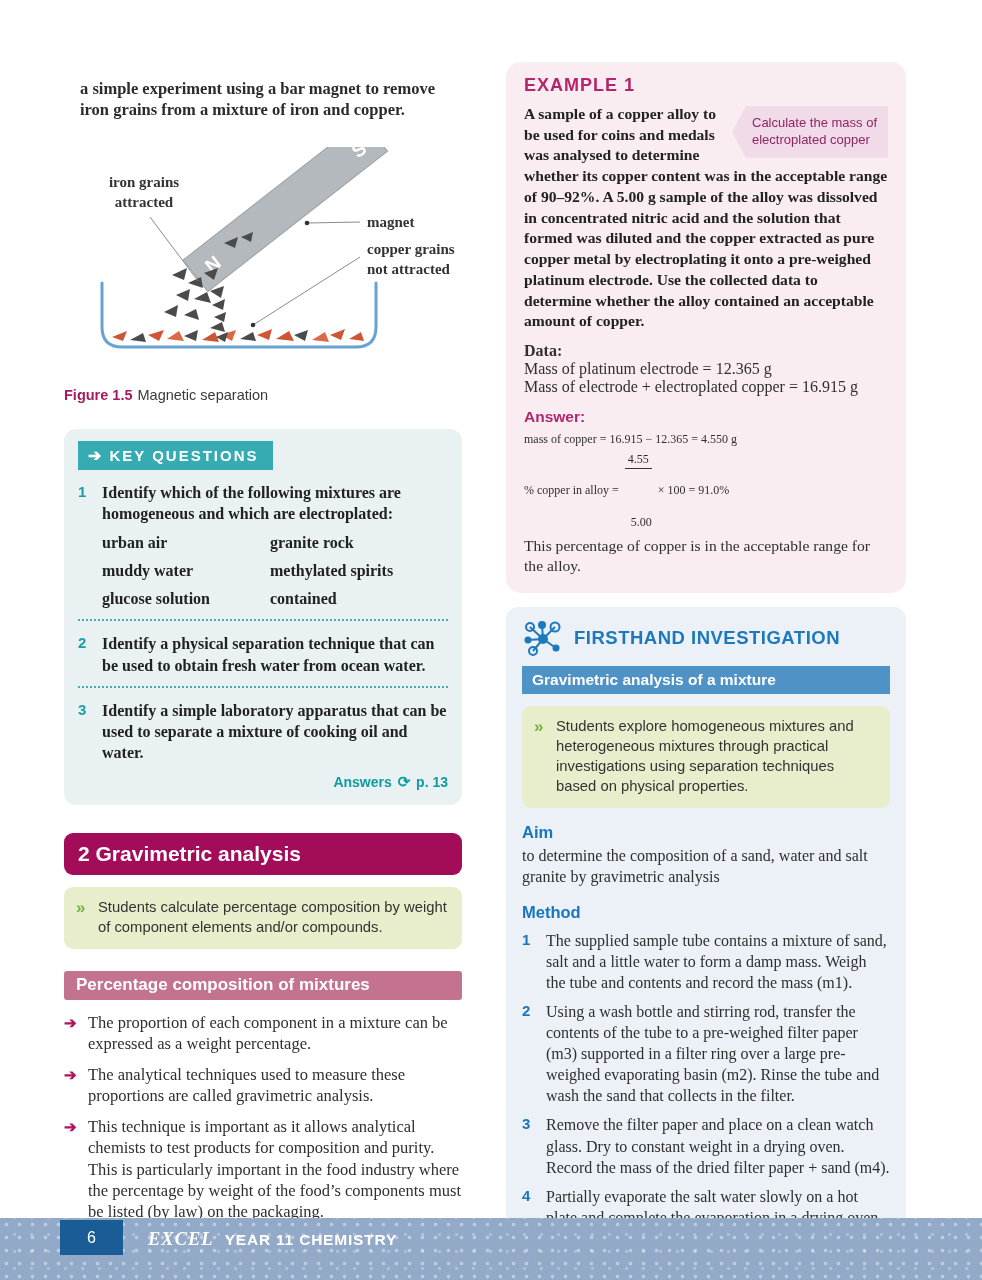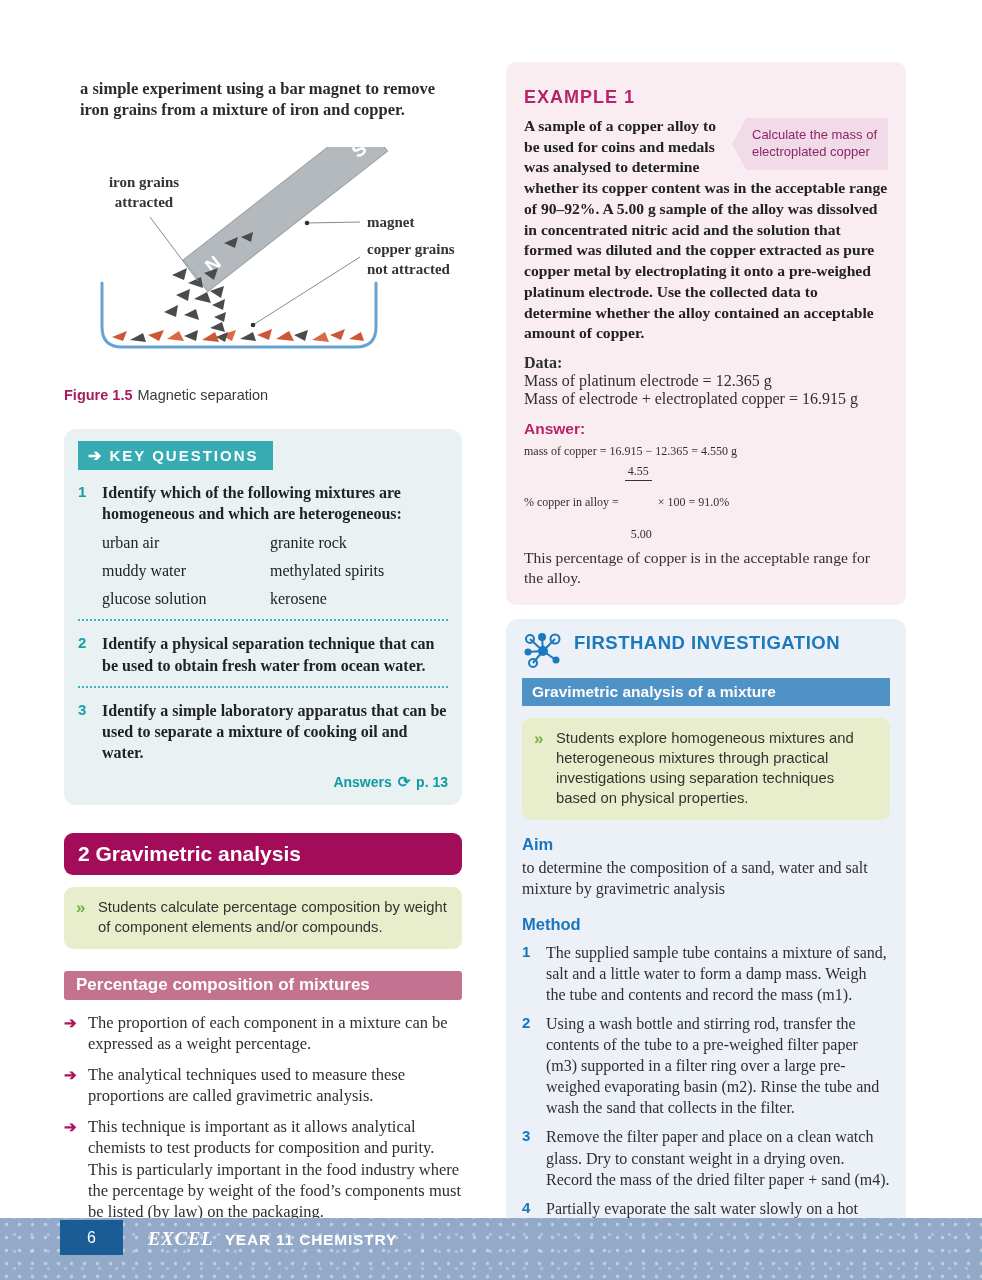--- a/index.html
+++ b/index.html
@@ -19,21 +19,21 @@
   .kq-box{margin-top:26px;background:#e9f1f3;border-radius:12px;padding:12px 14px 14px 14px;}
   .kq-header{display:inline-flex;align-items:center;background:#36abb2;color:#fff;
              font-family:"Liberation Sans",sans-serif;font-weight:800;font-size:15px;
              letter-spacing:2px;padding:5px 14px 5px 10px;}
   .kq-header .arr{margin-right:8px;letter-spacing:0;font-size:16px;}
   .kq-item{display:flex;margin-top:12px;}
   .kq-num{flex:0 0 24px;color:#18a0a8;font-family:"Liberation Sans",sans-serif;
           font-weight:bold;font-size:15px;padding-top:1px;}
   .kq-text{font-size:16px;line-height:1.32;font-weight:600;color:#222;}
   .kq-cols{display:grid;grid-template-columns:168px 1fr;margin-top:8px;row-gap:7px;}
-  .kq-cols span{font-weight:400;}
+  .kq-cols span{font-weight:700;}
   .kq-sep{border-bottom:2px dotted #3fb0b8;margin:10px 0 0 0;}
   .kq-answers{text-align:right;margin-top:10px;color:#0e9ba1;
               font-family:"Liberation Sans",sans-serif;font-weight:bold;font-size:14px;}
   .kq-answers .ic{font-size:15px;padding:0 2px;}
 
   .sec-header{margin-top:28px;background:#a30c59;border-radius:9px;color:#fff;
               font-family:"Liberation Sans",sans-serif;font-weight:bold;font-size:21px;
               padding:9px 14px;}
   .outcome-box{margin-top:12px;background:#e8edcb;border-radius:9px;padding:11px 12px;display:flex;}
   .outcome-box .chev{color:#74b144;font-family:"Liberation Sans",sans-serif;font-weight:bold;
@@ -42,41 +42,41 @@
   .sub-header{margin-top:22px;background:#c3738f;border-radius:3px;color:#fff;
               font-family:"Liberation Sans",sans-serif;font-weight:bold;font-size:17px;
               padding:4px 28px 5px 12px;}
   .bullets{margin-top:12px;}
   .bullet{display:flex;margin-bottom:9px;}
   .bullet .barr{flex:0 0 24px;color:#b1135e;font-size:15px;padding-top:2px;
                 font-family:"Liberation Sans",sans-serif;font-weight:bold;}
   .bullet .btext{font-size:16.5px;line-height:1.3;}
 
   
-  .example-box{background:#f9edf2;border-radius:10px;padding:25px 18px 16px 18px;}
+  .example-box{background:#f9edf2;border-radius:15px;padding:13px 18px 16px 18px;}
   .ex-title{color:#b5246c;font-family:"Liberation Sans",sans-serif;font-weight:800;
             font-size:18px;letter-spacing:1px;margin-bottom:8px;}
   .ex-callout{float:right;width:128px;margin:2px 0 8px 12px;background:#f1dbe8;
               color:#8e2565;font-family:"Liberation Sans",sans-serif;font-size:13px;
               line-height:1.3;padding:9px 8px 9px 20px;
               clip-path:polygon(0 50%,14px 0,100% 0,100% 100%,14px 100%);}
   .ex-body{font-size:15.6px;line-height:1.33;font-weight:600;color:#222;margin:0;}
   .ex-data-label{font-weight:700;font-size:16px;margin-top:10px;}
   .ex-data{font-weight:400;font-size:16px;margin-top:0;}
   .ex-answer-label{color:#b5246c;font-family:"Liberation Sans",sans-serif;font-weight:bold;
                    font-size:15.5px;margin-top:12px;}
   .ex-calc{font-size:12px;margin-top:6px;}
   .frac{display:inline-flex;flex-direction:column;text-align:right;vertical-align:middle;
         margin:0 6px;line-height:1.15;gap:46px;}
   .frac .fnum{border-bottom:1.4px solid #333;padding:0 3px 1px 3px;}
   .frac .fden{padding-top:1px;}
   .ex-conclusion{font-size:15.6px;line-height:1.33;margin-top:6px;}
 
   .fh-box{margin-top:14px;background:#ecf0f7;border-radius:12px;padding:13px 16px 16px 16px;}
-  .fh-header{display:flex;align-items:flex-start;}
+  .fh-header{display:flex;align-items:center;}
   .fh-title{color:#1b79bd;font-family:"Liberation Sans",sans-serif;font-weight:800;
             font-size:18.5px;letter-spacing:0.5px;margin-left:10px;}
   .fh-bar{margin-top:10px;background:#4f92c5;color:#fff;font-family:"Liberation Sans",sans-serif;
           font-weight:bold;font-size:15.5px;padding:5px 10px;}
   .fh-outcome{margin-top:12px;}
   .fh-subhead{color:#1976bc;font-family:"Liberation Sans",sans-serif;font-weight:bold;
               font-size:16.5px;margin-top:15px;}
   .fh-aim{font-size:16px;line-height:1.33;margin-top:3px;}
   .method{margin-top:5px;}
   .m-item{display:flex;margin-top:8px;}
@@ -176,28 +176,28 @@
 
     <div class="kq-box">
       <div class="kq-header">
         <span class="arr">➔</span>
         <span>KEY QUESTIONS</span>
       </div>
 
       <div class="kq-item">
         <span class="kq-num">1</span>
         <div>
-          <div class="kq-text">Identify which of the following mixtures are homogeneous and which are heterogeneous:</div>
+          <div class="kq-text">Identify which of the following mixtures are homogeneous and which are electroplated:</div>
           <div class="kq-cols kq-text">
             <span>urban air</span>
             <span>granite rock</span>
             <span>muddy water</span>
             <span>methylated spirits</span>
             <span>glucose solution</span>
-            <span>kerosene</span>
+            <span>contained</span>
           </div>
         </div>
       </div>
       <div class="kq-sep"></div>
 
       <div class="kq-item">
         <span class="kq-num">2</span>
         <div class="kq-text">Identify a physical separation technique that can be used to obtain fresh water from ocean water.</div>
       </div>
       <div class="kq-sep"></div>
@@ -286,21 +286,21 @@
       </div>
 
       <div class="fh-bar">Gravimetric analysis of a mixture</div>
 
       <div class="outcome-box fh-outcome">
         <span class="chev">»</span>
         <span class="otext">Students explore homogeneous mixtures and heterogeneous mixtures through practical investigations using separation techniques based on physical properties.</span>
       </div>
 
       <div class="fh-subhead">Aim</div>
-      <div class="fh-aim">to determine the composition of a sand, water and salt mixture by gravimetric analysis</div>
+      <div class="fh-aim">to determine the composition of a sand, water and salt granite by gravimetric analysis</div>
 
       <div class="fh-subhead">Method</div>
       <div class="method">
         <div class="m-item">
           <span class="m-num">1</span>
           <span class="m-text">The supplied sample tube contains a mixture of sand, salt and a little water to form a damp mass. Weigh the tube and contents and record the mass (m1).</span>
         </div>
         <div class="m-item">
           <span class="m-num">2</span>
           <span class="m-text">Using a wash bottle and stirring rod, transfer the contents of the tube to a pre-weighed filter paper (m3) supported in a filter ring over a large pre-weighed evaporating basin (m2). Rinse the tube and wash the sand that collects in the filter.</span>

